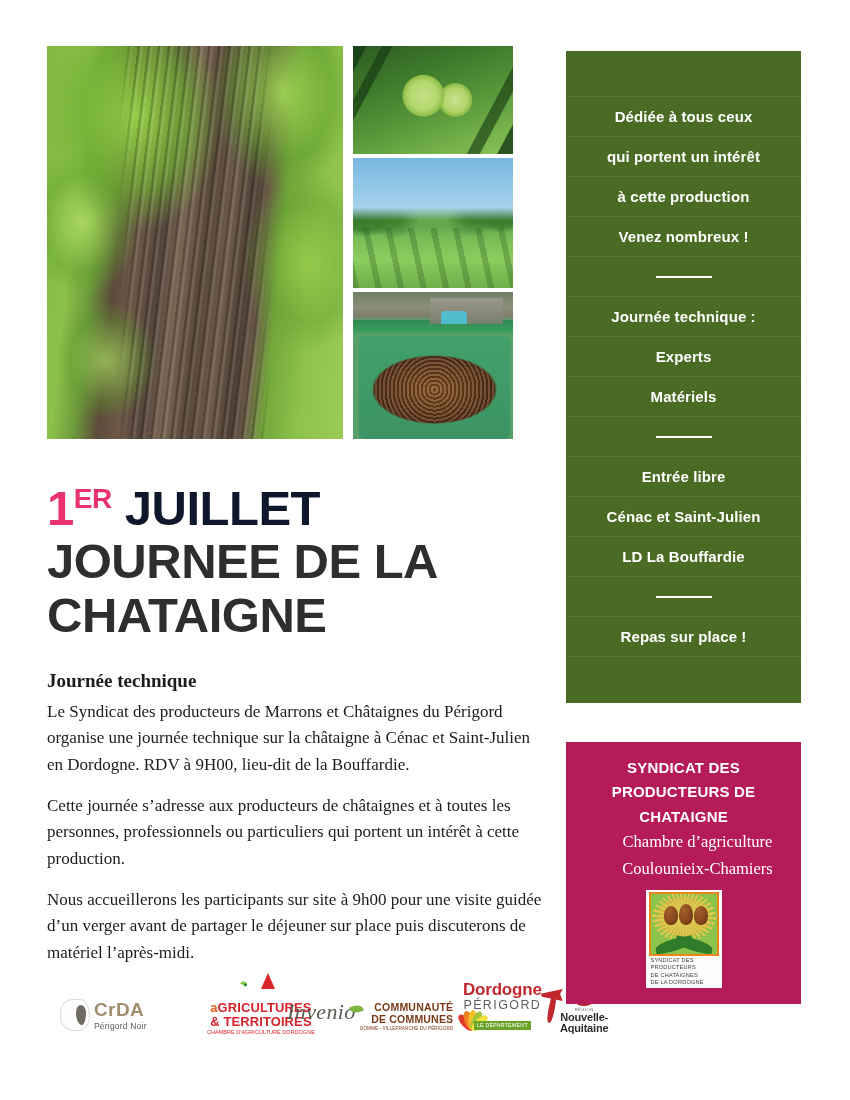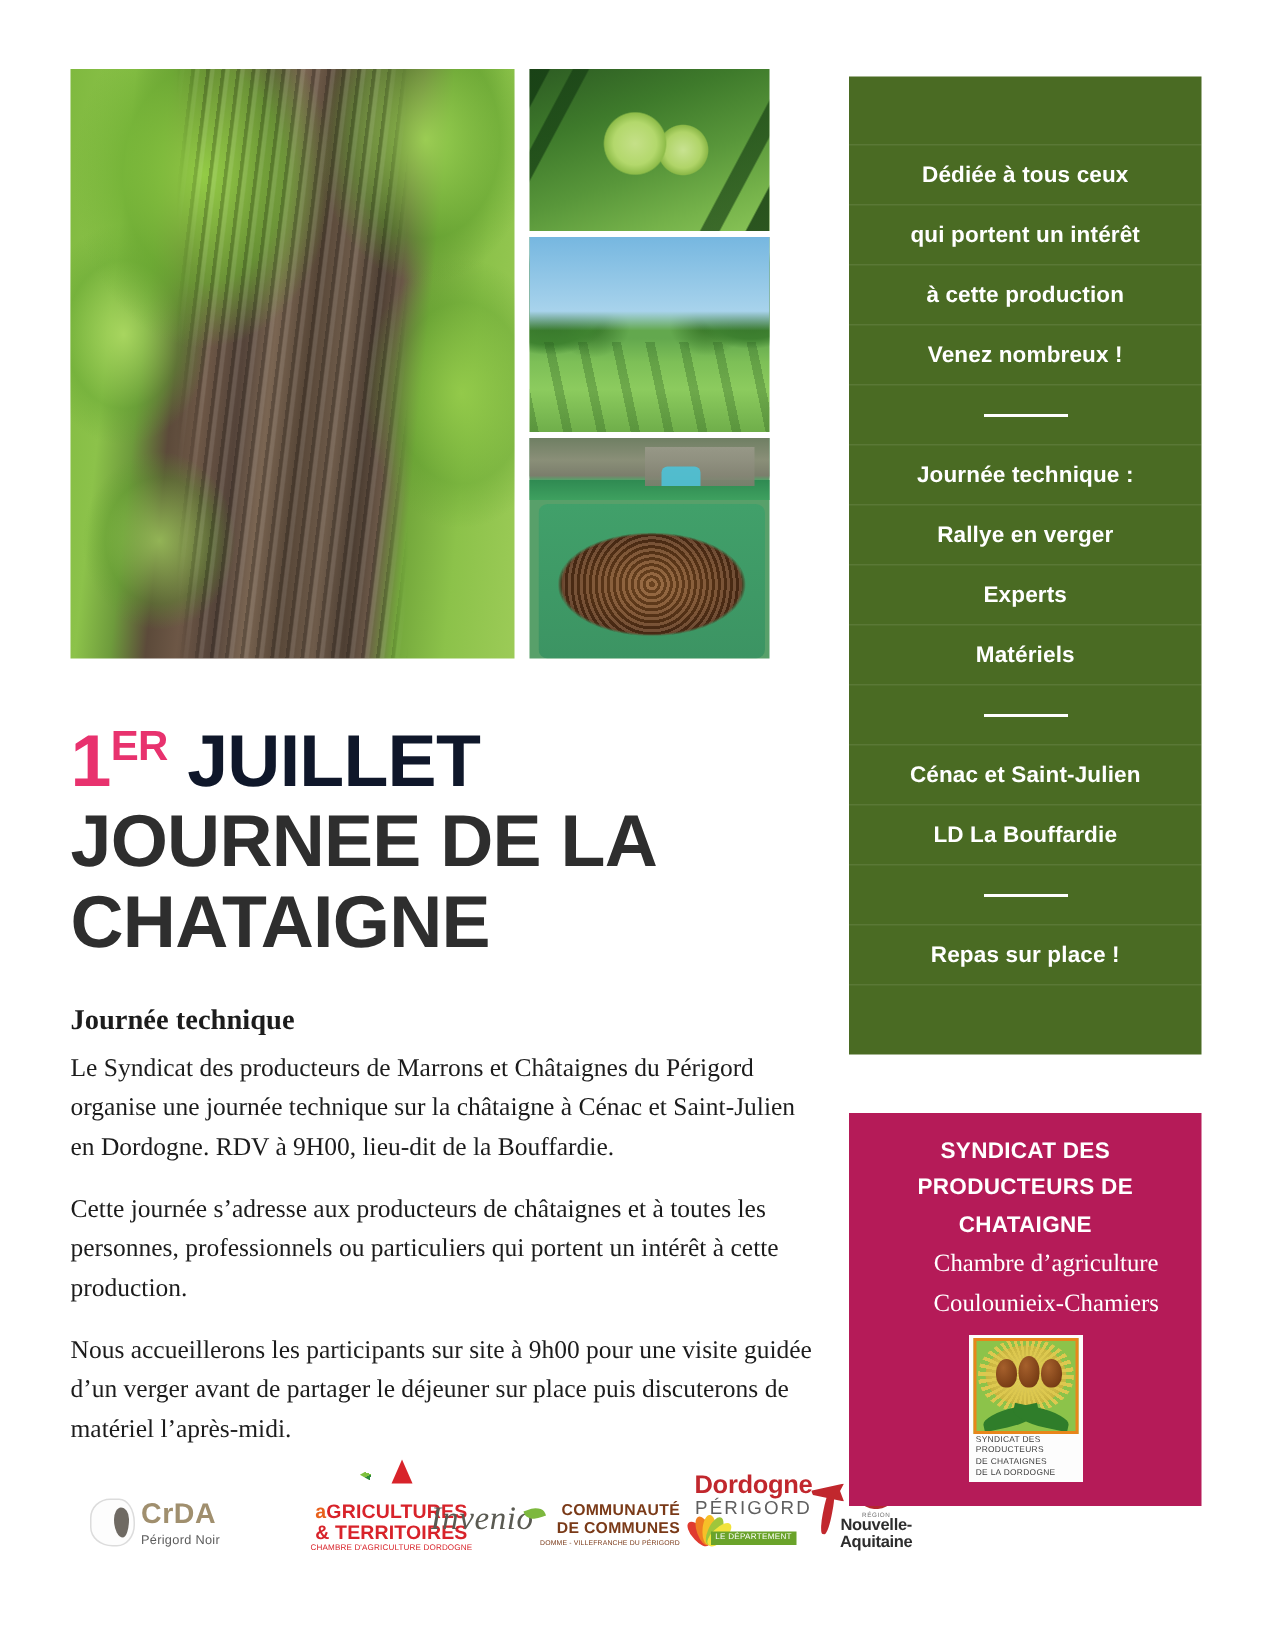--- a/index.html
+++ b/index.html
@@ -288,26 +288,26 @@
   <div class="green-panel">
     <div class="g-row blank"></div>
     <div class="g-row">Dédiée à tous ceux</div>
     <div class="g-row">qui portent un intérêt</div>
     <div class="g-row">à cette production</div>
     <div class="g-row">Venez nombreux !</div>
     <div class="g-row">
         <span class="g-rule"></span>
       </div>
     <div class="g-row">Journée technique :</div>
-    <div class="g-row">Rallye en verger</div>
     <div class="g-row">Experts</div>
     <div class="g-row">Matériels</div>
     <div class="g-row">
         <span class="g-rule"></span>
       </div>
+    <div class="g-row">Entrée libre</div>
     <div class="g-row">Cénac et Saint-Julien</div>
     <div class="g-row">LD La Bouffardie</div>
     <div class="g-row">
         <span class="g-rule"></span>
       </div>
     <div class="g-row">Repas sur place !</div>
     <div class="g-row blank"></div>
   </div>
 
   <div class="pink-panel">

